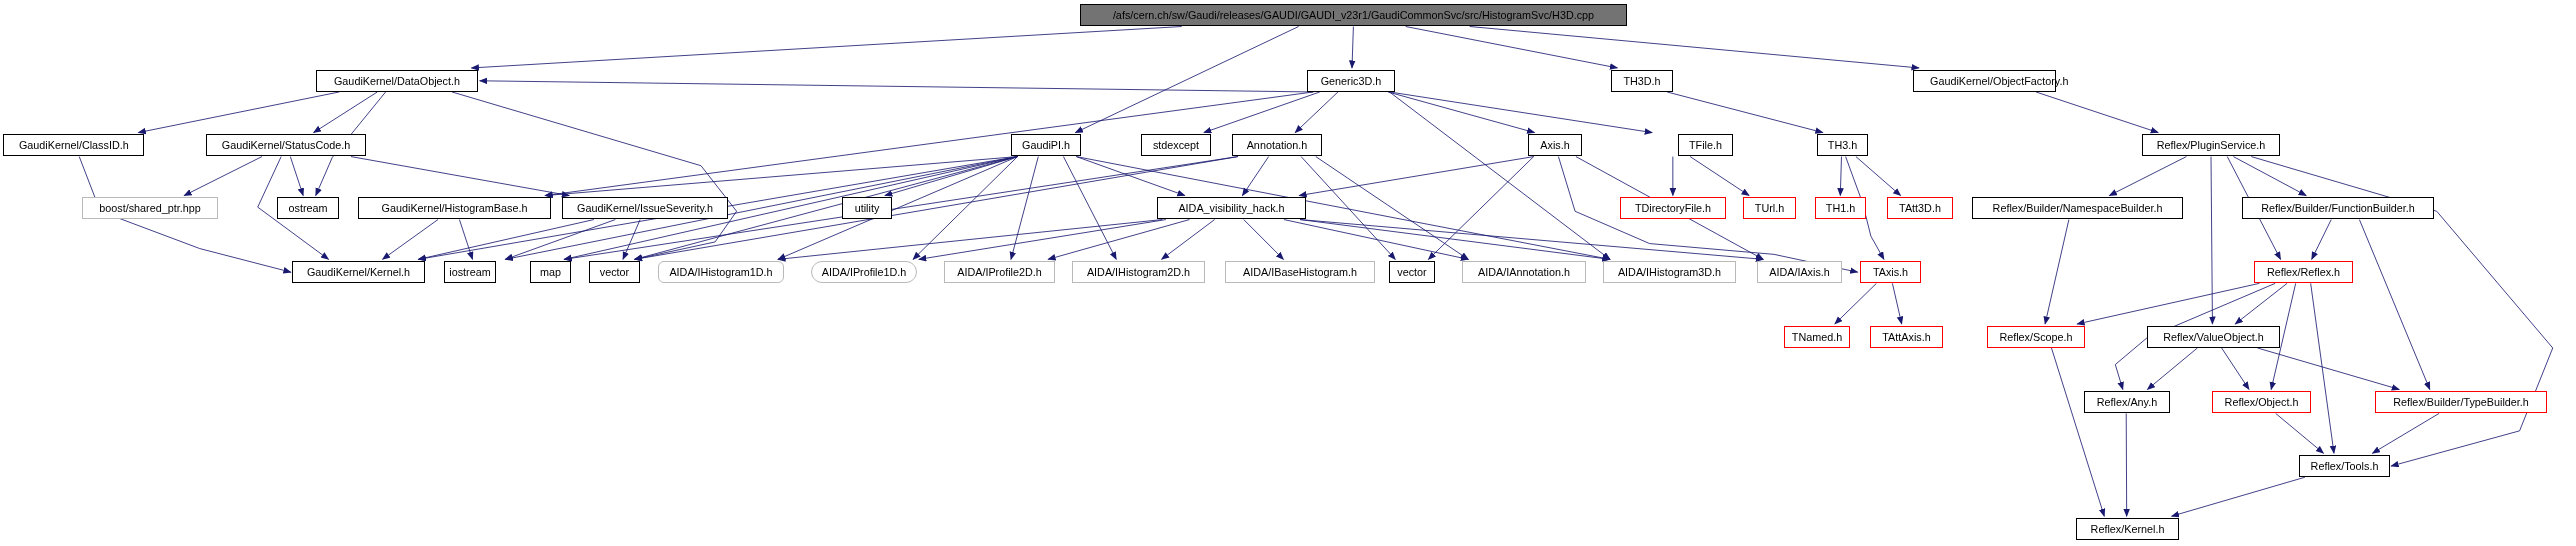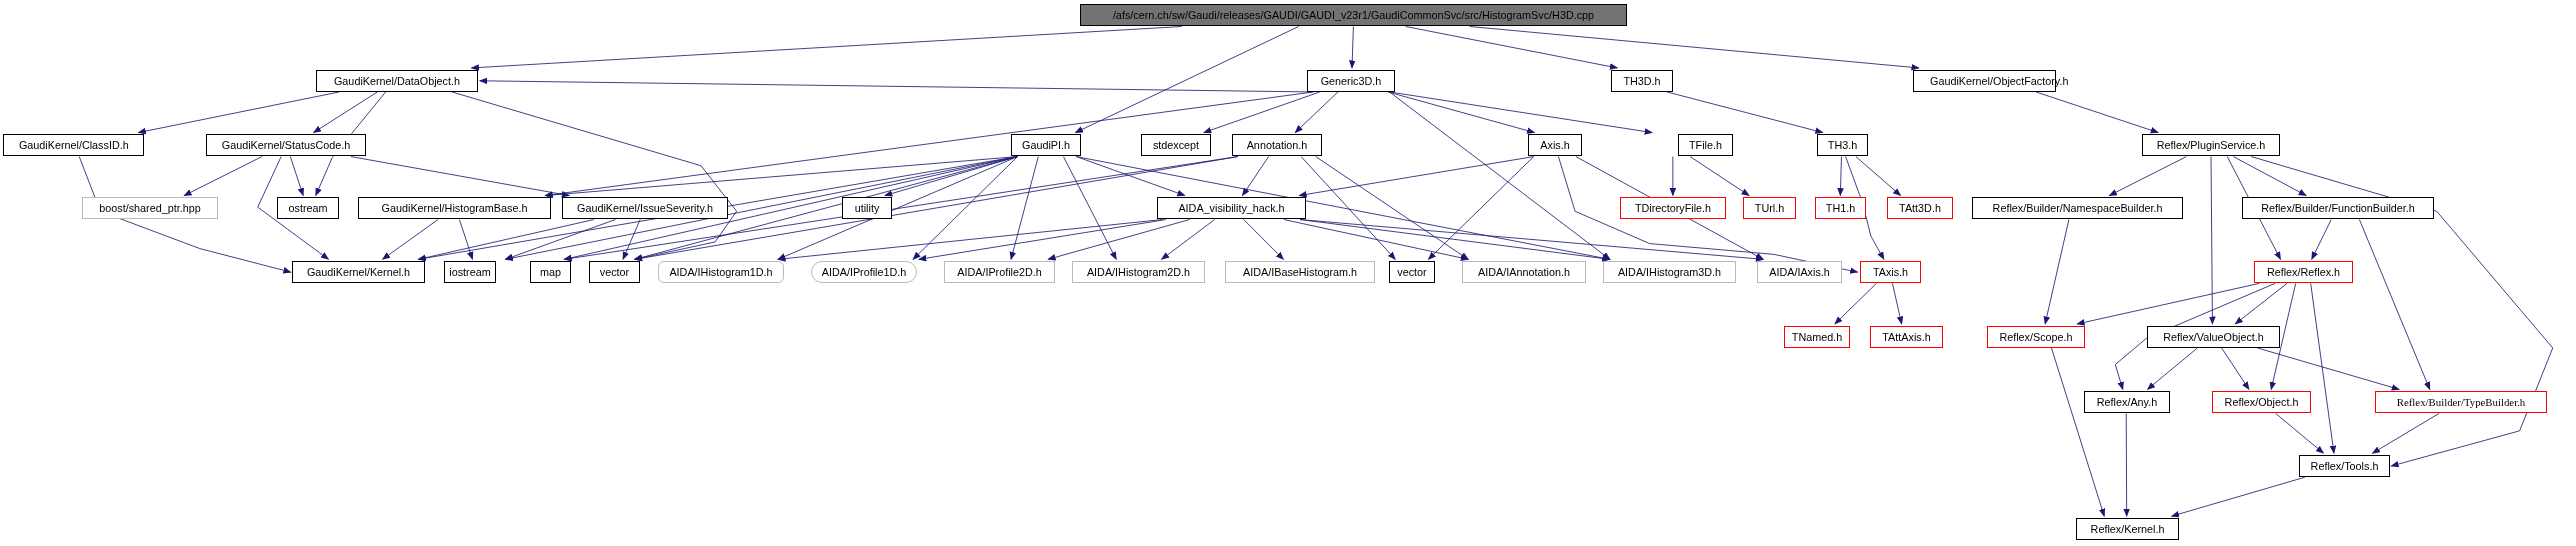--- a/index.html
+++ b/index.html
@@ -153,18 +153,18 @@
       <div class="node gray" style="left: 1603px; top: 261px; width: 133px;">AIDA/IHistogram3D.h</div>
       <div class="node gray" style="left: 1757px; top: 261px; width: 85px;">AIDA/IAxis.h</div>
       <div class="node red" style="left: 1860px; top: 261px; width: 61px;">TAxis.h</div>
       <div class="node red" style="left: 2254px; top: 261px; width: 99px;">Reflex/Reflex.h</div>
       <div class="node red" style="left: 1784px; top: 326px; width: 66px;">TNamed.h</div>
       <div class="node red" style="left: 1870px; top: 326px; width: 73px;">TAttAxis.h</div>
       <div class="node red" style="left: 1987px; top: 326px; width: 98px;">Reflex/Scope.h</div>
       <div class="node normal" style="left: 2147px; top: 326px; width: 133px;">Reflex/ValueObject.h</div>
       <div class="node normal" style="left: 2084px; top: 391px; width: 86px;">Reflex/Any.h</div>
       <div class="node red" style="left: 2212px; top: 391px; width: 99px;">Reflex/Object.h</div>
-      <div class="node red" style="left: 2375px; top: 391px; width: 172px; font-family: Liberation Serif, serif;">Reflex/Builder/TypeBuilder.h</div>
+      <div class="node red" style="left: 2375px; top: 391px; width: 172px;">Reflex/Builder/TypeBuilder.h</div>
       <div class="node normal" style="left: 2299px; top: 455px; width: 91px;">Reflex/Tools.h</div>
       <div class="node normal" style="left: 2076px; top: 518px; width: 103px;">Reflex/Kernel.h</div>
     </div>
 </div>
 
 
 </body></html>

